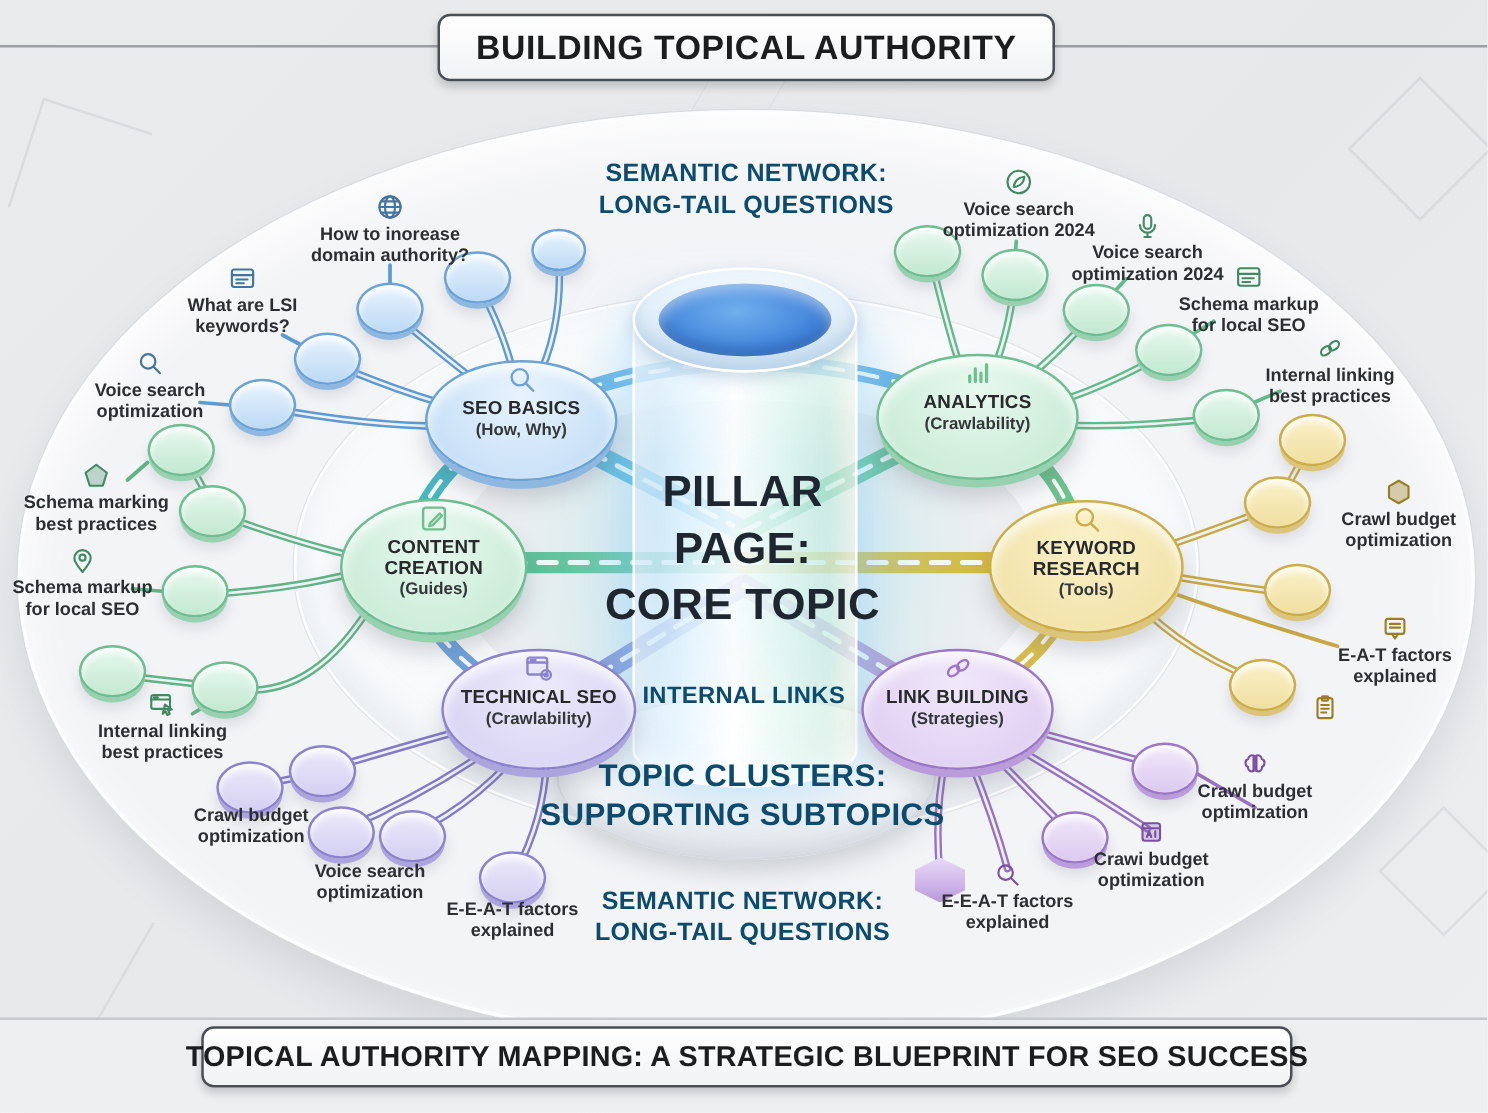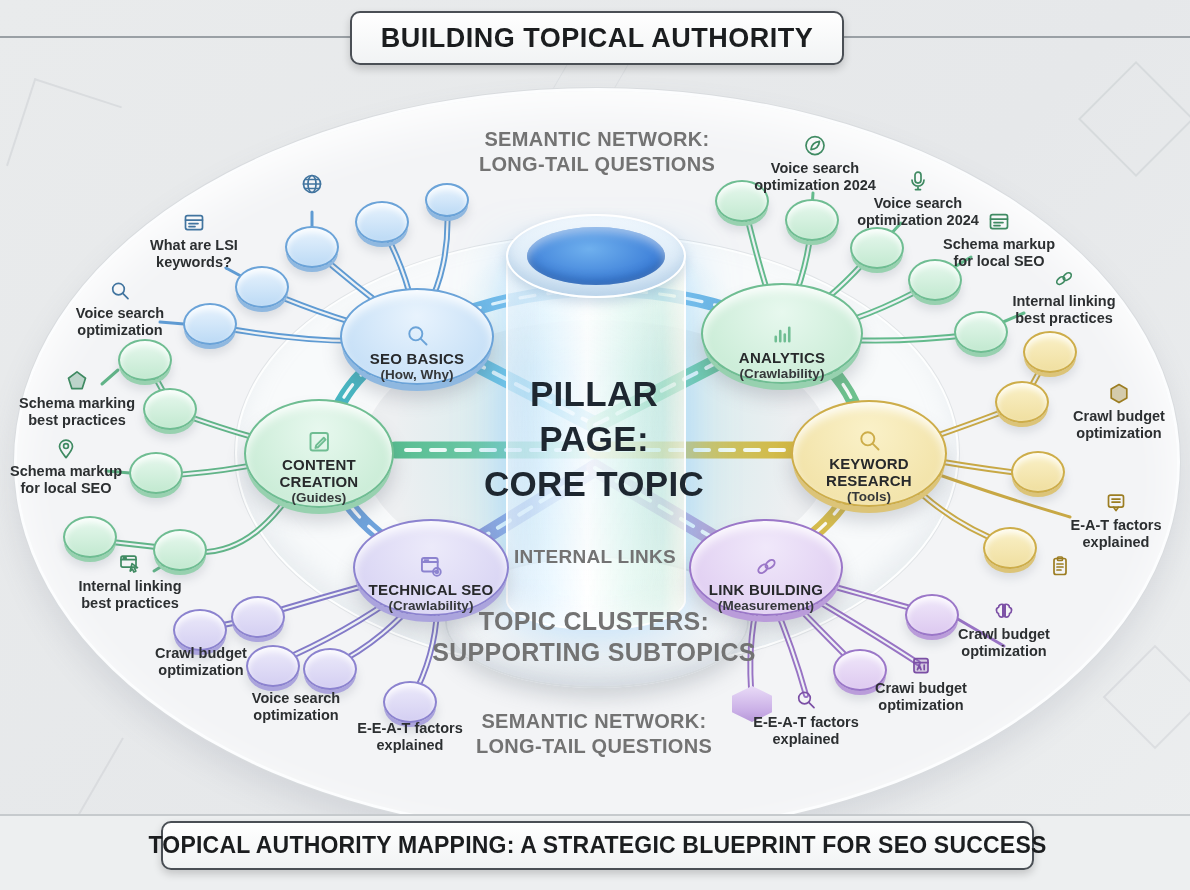--- a/index.html
+++ b/index.html
@@ -61,39 +61,39 @@
     box-shadow:0 0 48px rgba(130,200,255,.55),inset 0 0 34px rgba(255,255,255,.8)}
   .pillar-top{position:absolute;left:0;top:0;width:176px;height:80px;border-radius:50%;
     background:linear-gradient(180deg,#f0f7fd 0%,#cfe3f4 100%);border:2px solid #ffffff;
     box-shadow:0 5px 12px rgba(100,140,180,.3),inset 0 -7px 12px rgba(160,190,220,.45)}
   .pillar-top-inner{position:absolute;left:19px;top:11px;width:138px;height:58px;border-radius:50%;
     background:radial-gradient(ellipse at 45% 38%,#6fb0ee 0%,#3f81d9 65%,#2f6ac0 100%);
     box-shadow:inset 0 5px 10px rgba(255,255,255,.5),inset 0 -5px 10px rgba(20,60,120,.35)}
   .pillar-label{position:absolute;left:-30px;width:236px;top:158px;text-align:center;font-size:35px;font-weight:800;
     color:#1e2730;white-space:pre-line;line-height:1.28;letter-spacing:.3px;z-index:7}
   
-  .node{position:absolute;border-radius:50%;display:flex;flex-direction:column;align-items:center;justify-content:flex-end;
+  .node{position:absolute;border-radius:50%;display:flex;flex-direction:column;align-items:center;justify-content:flex-start;
     z-index:7;text-align:center;line-height:1.1;border:2px solid var(--bd);
     background:radial-gradient(ellipse at 50% 28%,var(--hi) 0%,var(--lo) 100%);
     box-shadow:0 8px 0 -2px var(--rim),0 14px 18px rgba(90,100,115,.25),inset 0 6px 10px rgba(255,255,255,.85)}
   .ntitle{font-size:15px;font-weight:800;color:#27292b;white-space:pre-line;letter-spacing:.2px}
   .nsub{font-size:13.5px;font-weight:600;color:#35383a;margin-top:1px}
   
   .licon{display:inline-flex;align-items:center;justify-content:center}
   .licon svg{width:24px;height:24px;stroke:currentColor;fill:none;stroke-width:1.7;stroke-linecap:round;stroke-linejoin:round}
   .node .licon svg{width:27px;height:27px;color:var(--bd)}
   .node .licon{margin-bottom:2px;color:var(--bd)}
   .licon.abs{position:absolute;transform:translate(-50%,-50%);z-index:5}
   
   .leaf{position:absolute;transform:translate(-50%,-50%);display:flex;flex-direction:column;align-items:center;gap:2px;
     width:180px;z-index:8;text-align:center}
   .leaf-label{font-size:14.5px;font-weight:700;color:#2c2f31;white-space:pre-line;line-height:1.2}
   
   .ring-label{position:absolute;transform:translate(-50%,-50%);z-index:8;text-align:center;font-weight:800;
-    color:#737373;white-space:pre-line;line-height:1.25;letter-spacing:.3px}
+    color:#0c4a6e;white-space:pre-line;line-height:1.25;letter-spacing:.3px}
   .rl-top{left:597px;top:152px;font-size:20px}
   .rl-internal{left:595px;top:557px;font-size:19px}
   .rl-clusters{left:594px;top:637px;font-size:25px}
   .rl-bottom{left:594px;top:734px;font-size:20px}
 </style>
 </head>
 <body>
 
 <div class="deco d1"></div>
 <div class="deco d2"></div>
@@ -236,21 +236,21 @@
 </div>
 <div class="node c-green" style="left:701px;top:283px;width:158px;height:97px">
   <span class="licon">
       <svg viewBox="0 0 24 24" style="stroke-width:2.3">
         <path d="M6 18v-4M10 18V9M14 18v-6M18 18V6"></path>
       </svg>
     </span>
   <div class="ntitle">ANALYTICS</div>
   <div class="nsub">(Crawlability)</div>
 </div>
-<div class="node c-green" style="left:244px;top:399px;width:146px;height:105px">
+<div class="node c-green" style="left:272px;top:399px;width:146px;height:105px">
   <span class="licon">
       <svg viewBox="0 0 24 24">
         <rect x="4" y="4.5" width="15.5" height="15.5" rx="2"></rect>
         <path d="M9 15.5l6.8-6.8 1.6 1.6-6.8 6.8-2.2.6z"></path>
       </svg>
     </span>
   <div class="ntitle">CONTENT
 CREATION</div>
   <div class="nsub">(Guides)</div>
 </div>
@@ -278,31 +278,33 @@
   <div class="nsub">(Crawlability)</div>
 </div>
 <div class="node c-violet" style="left:689px;top:519px;width:150px;height:93px">
   <span class="licon">
       <svg viewBox="0 0 24 24">
         <ellipse cx="8.8" cy="14" rx="4.6" ry="3" transform="rotate(-40 8.8 14)"></ellipse>
         <ellipse cx="15.2" cy="10" rx="4.6" ry="3" transform="rotate(-40 15.2 10)"></ellipse>
       </svg>
     </span>
   <div class="ntitle">LINK BUILDING</div>
-  <div class="nsub">(Measurement)</div>
+  <div class="nsub">(Strategies)</div>
 </div>
 
 <div class="leaf" style="left:312px;top:184px">
   <span class="licon c-blue">
       <svg viewBox="0 0 24 24">
         <circle cx="12" cy="12" r="8.5"></circle>
         <ellipse cx="12" cy="12" rx="4" ry="8.5"></ellipse>
         <path d="M3.5 12h17M5 7.5h14M5 16.5h14"></path>
       </svg>
     </span>
+  <div class="leaf-label">How to inorease
+domain authority?</div>
 </div>
 <div class="leaf" style="left:194px;top:241px">
   <span class="licon c-blue">
       <svg viewBox="0 0 24 24">
         <rect x="3.5" y="5" width="17" height="14" rx="2"></rect>
         <path d="M3.5 9.5h17M7 13h9M7 16h6"></path>
       </svg>
     </span>
   <div class="leaf-label">What are LSI
 keywords?</div>

